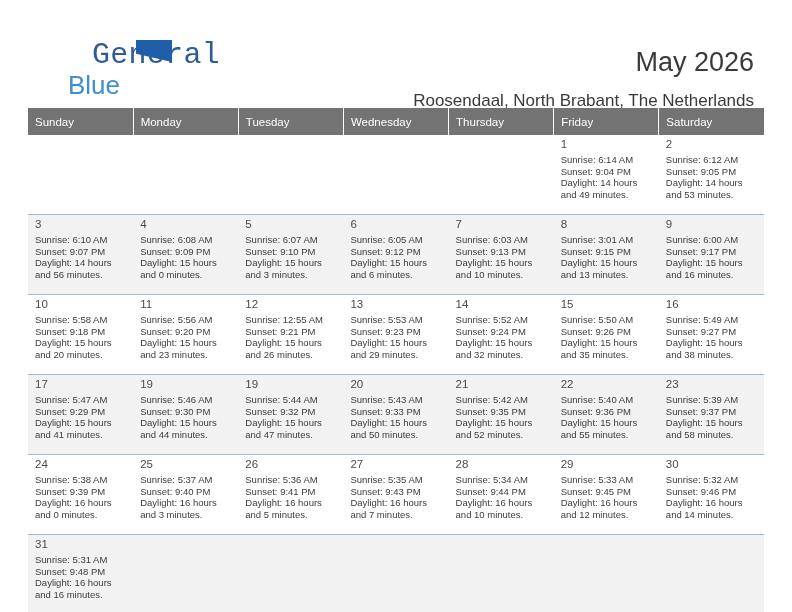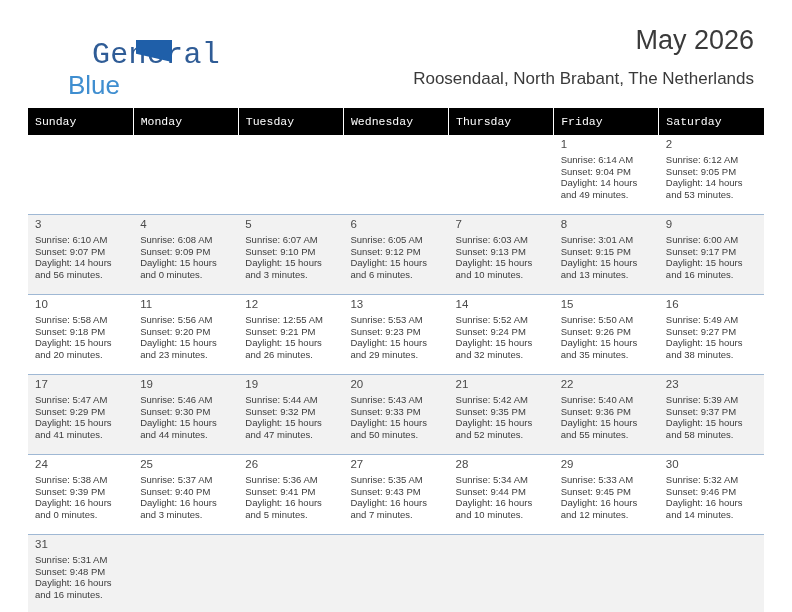--- a/index.html
+++ b/index.html
@@ -53,21 +53,21 @@
     left: 96px;
     top: 0px;
     width: 36px;
     height: 22px;
     background: #1f5fa9;
     clip-path: polygon(0 0, 100% 0, 100% 100%, 0 62%);
   }
   .title-block {
     position: absolute;
     right: 10px;
-    top: 0;
+    top: 22px;
     text-align: right;
   }
   .month-title {
     font-size: 27px;
     color: #3a3a3a;
     line-height: 1.1;
     font-weight: normal;
   }
   .location {
     font-size: 17px;
@@ -75,29 +75,28 @@
     margin-top: 13px;
   }
   
   table.calendar {
     width: 736px;
     border-collapse: collapse;
     margin-top: 10px;
     table-layout: fixed;
   }
   table.calendar th {
-    background: #000000;
+    background: #737373;
     color: #ffffff;
     font-weight: normal;
     font-size: 11.5px;
     text-align: left;
     padding: 5px 0 5px 7px;
     border-right: 1px solid #ffffff;
     height: 17px;
-    font-family: Liberation Mono, monospace;
   }
   table.calendar th:last-child { border-right: none; }
   table.calendar td {
     vertical-align: top;
     height: 72px;
     width: 105px;
     padding: 3px 6px 4px 7px;
     border-bottom: 1px solid #9fb8d4;
     font-size: 9.5px;
     line-height: 11.6px;

